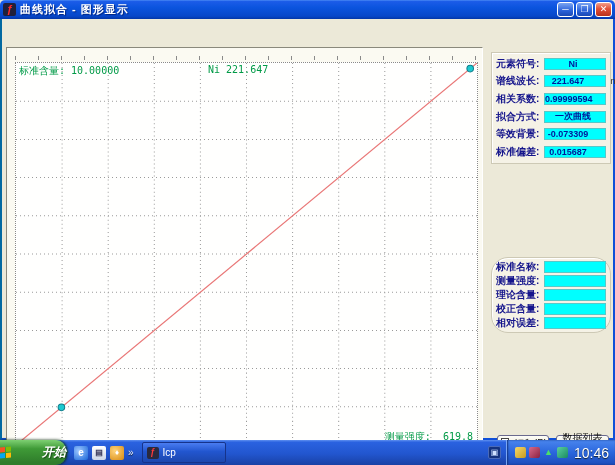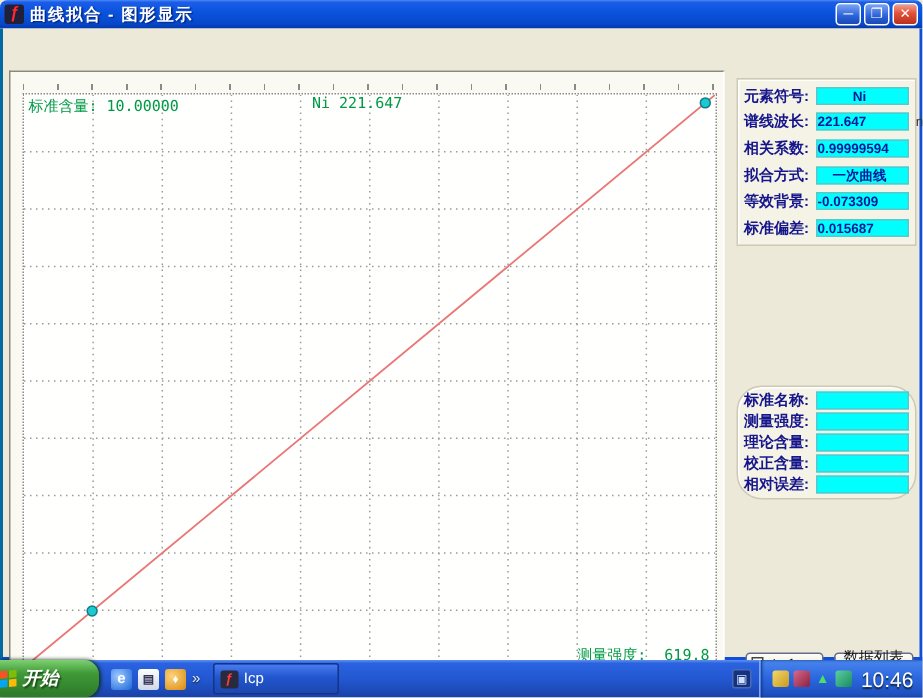--- a/index.html
+++ b/index.html
@@ -42,40 +42,40 @@
 
   
   .group { position:absolute; width:120px; background:#f5f2e6; border:1px solid #cdc9b5;
     box-shadow:inset 1px 1px 0 #fff; display:flex; flex-direction:column; justify-content:space-around;
     padding:2px 4px; }
   .g1 { left:489px; top:33px; height:112px; }
   .g2 { left:489px; top:238px; height:76px;border-radius:17px; }
   .row { position:relative; display:flex; align-items:center; }
   .lbl { font-size:10px; font-weight:bold; color:#15158c; white-space:nowrap; }
   .field { width:62px; height:12px; margin-left:auto; background:#00ffff; border:1px solid #58c8c8;
-    font-size:9px; font-weight:bold; color:#00189a; line-height:10px; text-align:left; padding-right:14px;
+    font-size:9px; font-weight:bold; color:#00189a; line-height:10px; text-align:center; padding-right:14px;
     overflow:hidden; }
   .field.center { text-align:center; padding-right:4px; }
   .suffix { position:absolute; right:-17px; font-size:9px; color:#333; }
 
   
   .xpbtn { position:absolute; top:416px; height:17px; font-size:10px; color:#111;
     background:linear-gradient(180deg,#fdfdf8,#ece9d8 60%,#d8d4c0); border:1px solid #6a6a8e;
     border-radius:3px; display:flex; align-items:center; justify-content:center; gap:3px;
     font-family:"Liberation Sans",sans-serif; cursor:pointer; }
   .xpbtn.print { left:495px; width:52px; }
   .xpbtn.list { left:554px; width:53px; }
 
   
   .taskbar { position:absolute; left:0; top:440px; width:615px; height:25px;
     background:linear-gradient(180deg,#5e90f0 0%,#2a62e0 9%,#2256cf 55%,#1941a5 100%);
     display:flex; align-items:center; }
   .start { height:25px; width:66px; border-radius:0 10px 10px 0;
     background:linear-gradient(180deg,#7ed072 0%,#3f9a37 35%,#2f7d2b 90%);
-    box-shadow:1px 0 3px #0a2a0a; display:flex; align-items:center; justify-content:flex-start; gap:4px;
+    box-shadow:1px 0 3px #0a2a0a; display:flex; align-items:center; justify-content:space-between; gap:4px;
     color:#fff; font-weight:bold; font-style:italic; font-size:12px; text-shadow:1px 1px 1px #1c4a18;
     cursor:pointer; }
   .flag { display:grid; grid-template-columns:5px 5px; grid-template-rows:5px 5px; gap:1px; transform:skewY(-6deg); }
   .flag i { display:block; }
   .ql { display:flex; align-items:center; gap:4px; margin-left:8px; }
   .qlicon { width:14px; height:14px; border-radius:2px; font-size:10px; font-weight:bold; line-height:14px;
     text-align:center; cursor:pointer; }
   .ie { color:#fff; background:radial-gradient(circle at 35% 35%,#9ec8ff,#1a66d8); }
   .desk { background:linear-gradient(180deg,#fefefe,#cfd8e8); color:#335; font-size:8px; }
   .msn { background:radial-gradient(circle at 35% 35%,#ffd37a,#d88a10); color:#fff; font-size:8px; }
@@ -156,21 +156,21 @@
         <span class="lbl">谱线波长:</span>
         <span class="field" style="background: rgb(0, 255, 255);">221.647</span>
         <span class="suffix">nm</span>
       </div>
       <div class="row">
         <span class="lbl">相关系数:</span>
         <span class="field" style="background: rgb(0, 255, 255);">0.99999594</span>
       </div>
       <div class="row">
         <span class="lbl">拟合方式:</span>
-        <span class="field center" style="background: rgb(0, 255, 255);">一次曲线</span>
+        <span class="field center" style="background: rgb(0, 255, 255); font-family: Liberation Mono, monospace;">一次曲线</span>
       </div>
       <div class="row">
         <span class="lbl">等效背景:</span>
         <span class="field" style="background: rgb(0, 255, 255);">-0.073309</span>
       </div>
       <div class="row">
         <span class="lbl">标准偏差:</span>
         <span class="field" style="background: rgb(0, 255, 255);">0.015687</span>
       </div>
     </div>

